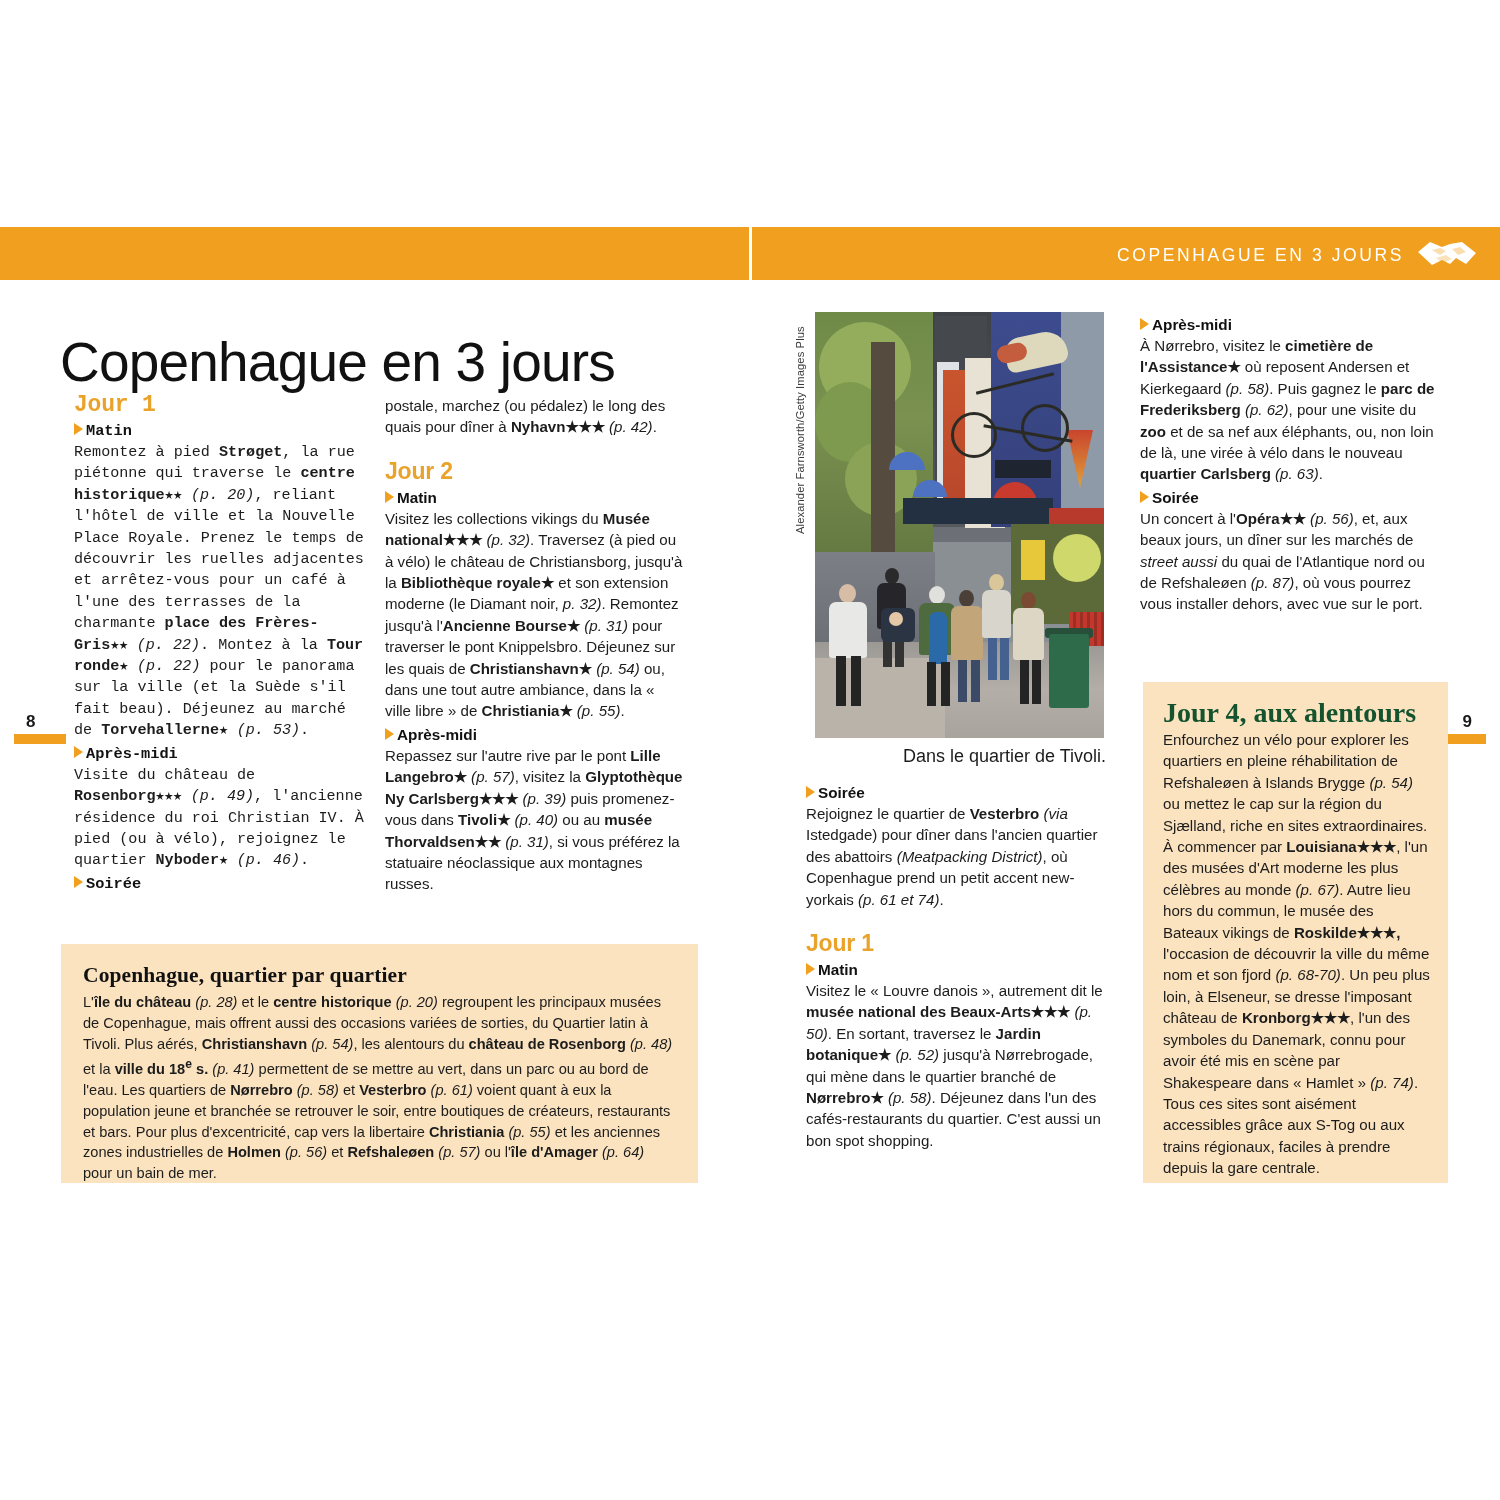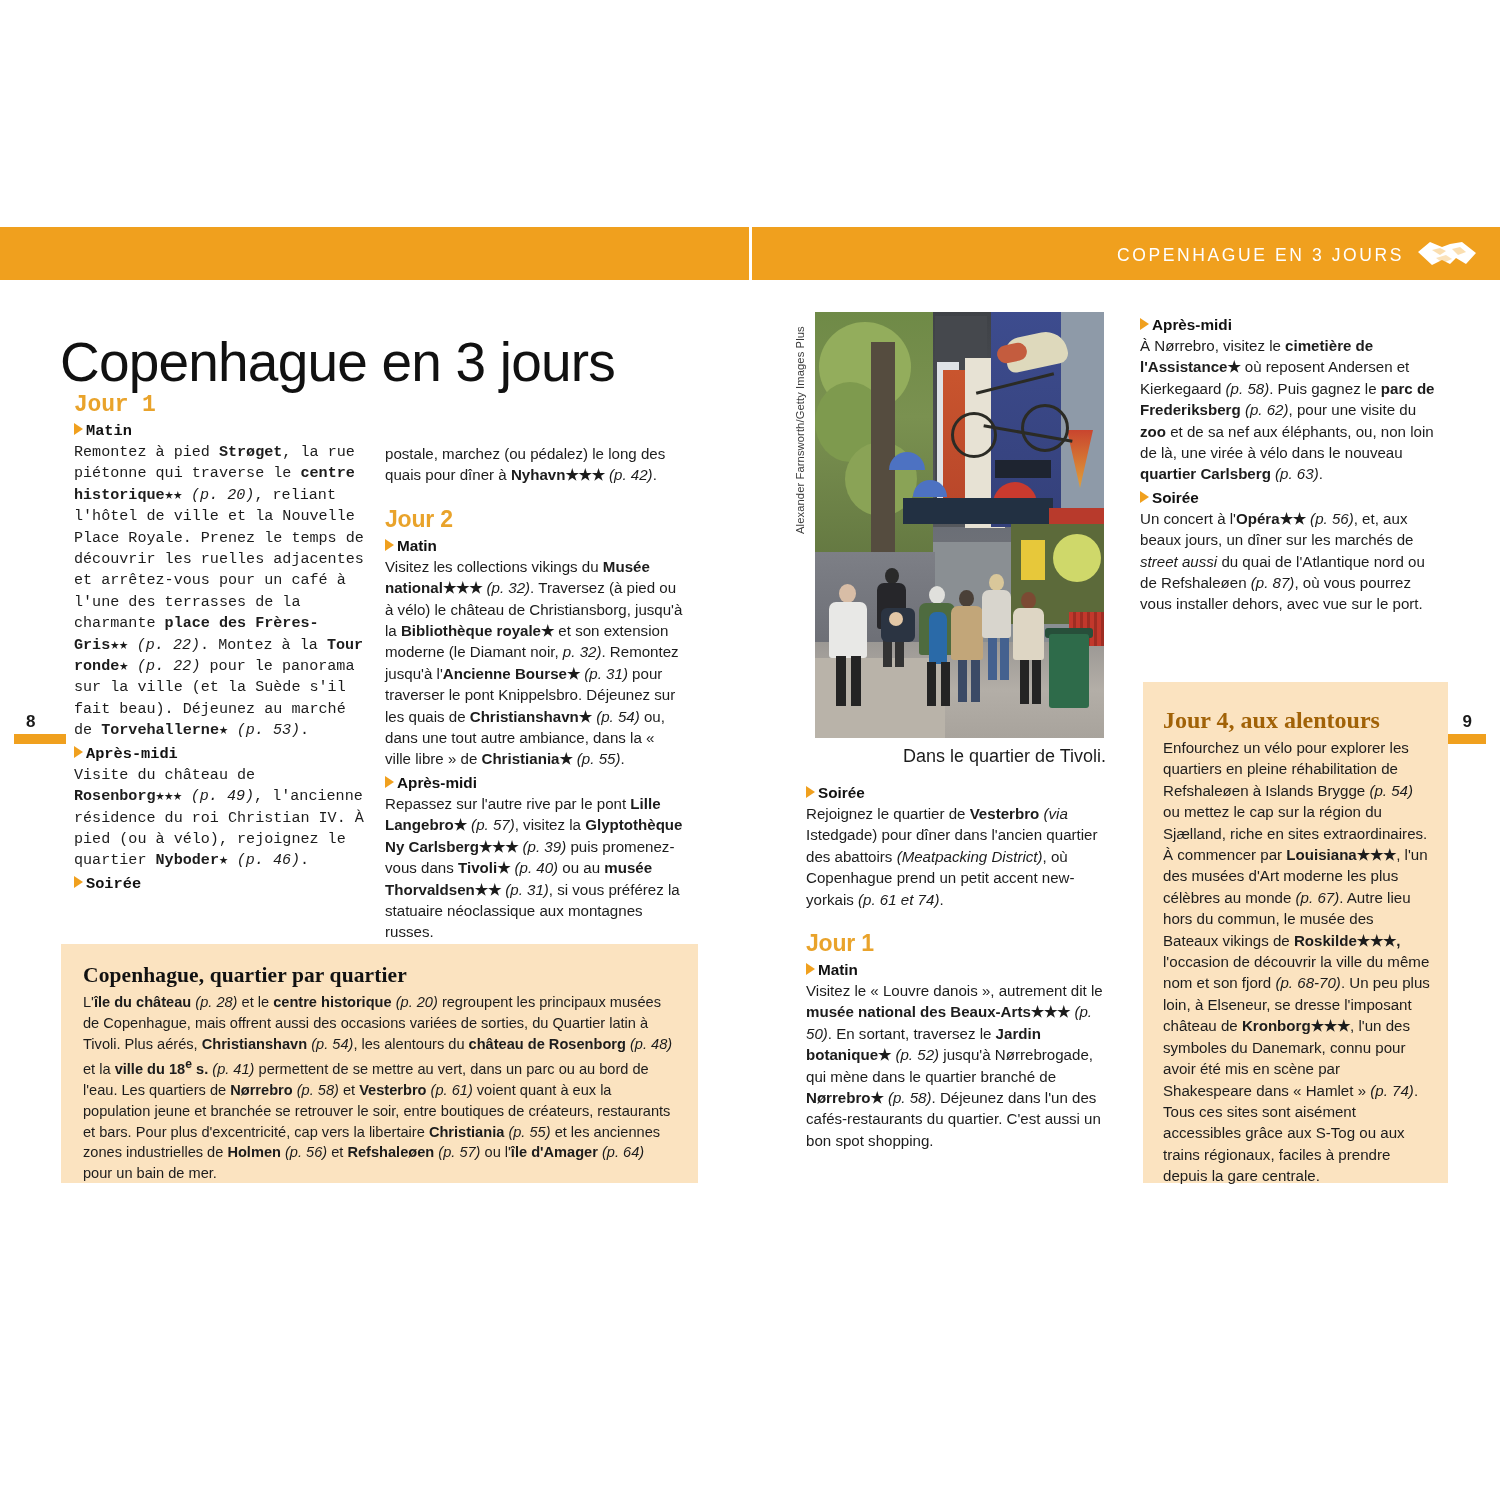--- a/index.html
+++ b/index.html
@@ -67,21 +67,21 @@
   .col {
     position: absolute;
     font-size: 15.1px;
     line-height: 21.4px;
     color: #1c1c1c;
     text-align: left;
   }
   .col p { margin: 0; }
 
   .col1 { left: 74px; top: 392px; width: 295px; font-family: Liberation Mono, monospace; }
-  .col2 { left: 385px; top: 395px; width: 298px; margin-top: 48px; }
+  .col2 { left: 385px; top: 395px; width: 298px; }
   .col3 { left: 806px; top: 780px; width: 300px; }
   .col4 { left: 1140px; top: 312px; width: 302px; }
 
   .day-head {
     color: #e9a32b;
     font-size: 23px;
     font-weight: 700;
     letter-spacing: -0.2px;
     margin: 0 0 2px 0;
     line-height: 27px;
@@ -134,24 +134,24 @@
   .box-right {
     left: 1143px; top: 682px;
     width: 305px; height: 501px;
     padding: 17px 18px 14px 20px;
     font-size: 15.1px;
     line-height: 21.4px;
   }
   .box-right .box-title {
     font-family: "Liberation Serif", serif;
     font-weight: 700;
-    font-size: 24px;
+    font-size: 28px;
     line-height: 27px;
-    margin: 8px 0 3px 0;
-    color: #a16207;
+    margin: 0 0 3px 0;
+    color: #14532d;
   }
 
   
   .photo-wrap {
     position: absolute;
     left: 815px; top: 312px;
     width: 289px; height: 426px;
     overflow: hidden;
     background: #8a8f93;
   }

